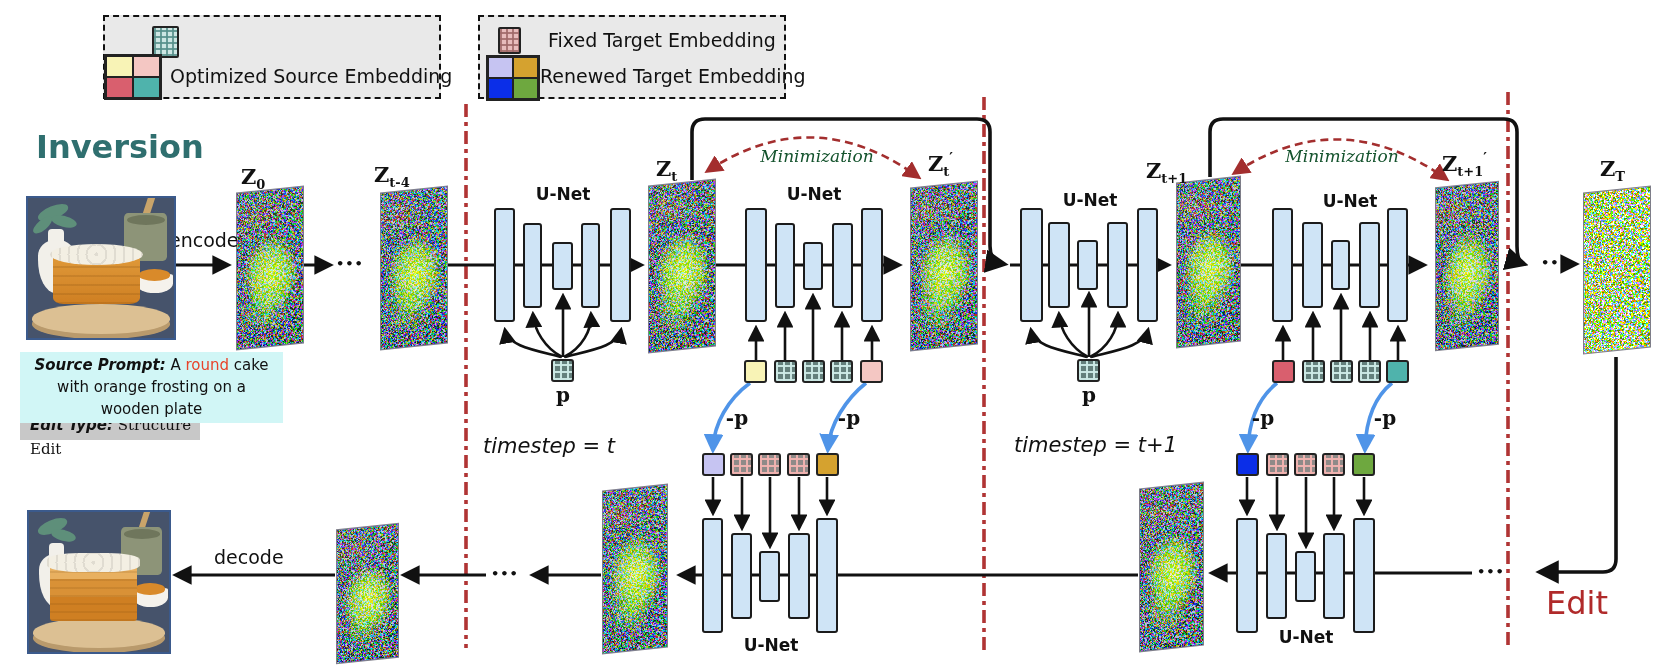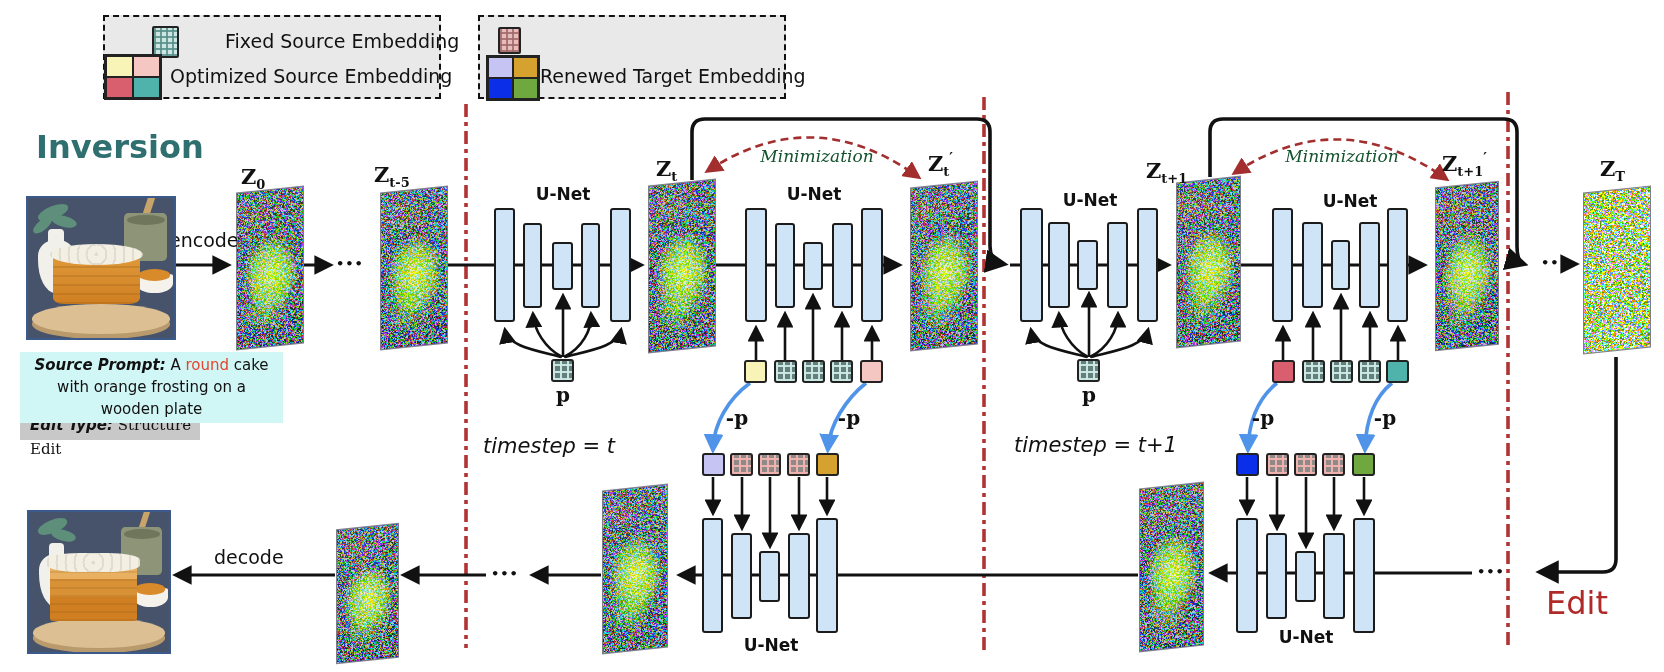--- a/index.html
+++ b/index.html
@@ -192,33 +192,33 @@
     <g stroke="#4f94e8" stroke-width="3.6" fill="none">
       <path d="M750 383 C728 399 714 424 713 448" marker-end="url(#abl)"></path>
       <path d="M866 383 C846 399 830 424 828 448" marker-end="url(#abl)"></path>
       <path d="M1277 383 C1257 399 1249 424 1248 448" marker-end="url(#abl)"></path>
       <path d="M1392 383 C1372 399 1366 424 1365 448" marker-end="url(#abl)"></path>
     </g>
   </svg>
 
   <div class="legendbox" style="left:103px;top:15px;width:334px;height:80px"></div>
   <div class="sq lg-src" style="left:152px;top:26px;width:27px;height:32px;border-radius:2px"></div>
-  <span class="legtext" style="left:225px;top:30px">Fixed Source Embedding</span>
   <div class="abs" style="left:104px;top:54px;z-index:4">
     <div style="display:grid;grid-template-columns:27px 27px;grid-template-rows:21px 21px;border:2px solid #222">
       <div class="c-yellow" style="border:1px solid #222"></div>
       <div class="c-pink" style="border:1px solid #222"></div>
       <div class="c-red" style="border:1px solid #222"></div>
       <div class="c-teal" style="border:1px solid #222"></div>
     </div>
   </div>
   <span class="legtext" style="left:170px;top:65px">Optimized Source Embedding</span>
 
   <div class="legendbox" style="left:478px;top:15px;width:304px;height:80px"></div>
   <div class="sq lg-tgt" style="left:498px;top:27px;width:23px;height:27px;border-radius:2px"></div>
+  <span class="legtext" style="left:548px;top:29px">Fixed Target Embedding</span>
   <div class="abs" style="left:486px;top:55px;z-index:4">
     <div style="display:grid;grid-template-columns:25px 25px;grid-template-rows:21px 21px;border:2px solid #222">
       <div class="c-lav" style="border:1px solid #222"></div>
       <div class="c-gold" style="border:1px solid #222"></div>
       <div class="c-blue" style="border:1px solid #222"></div>
       <div class="c-green" style="border:1px solid #222"></div>
     </div>
   </div>
   <span class="legtext" style="left:540px;top:65px">Renewed Target Embedding</span>
 
@@ -402,21 +402,21 @@
             <feFuncG type="discrete" tableValues="0.1 0.9 0.3 1 0.2 0.8"></feFuncG>
             <feFuncB type="discrete" tableValues="0.9 0.1 1 0 0.7 0.2"></feFuncB>
             <feFuncA type="linear" slope="0" intercept="1"></feFuncA>
           </feComponentTransfer>
         </filter>
         <rect width="100%" height="100%" filter="url(#nzf9)"></rect>
       </svg>
     </div>
 
   <span class="zl" style="left:241px;top:164px"><span>Z</span><sub>0</sub></span>
-  <span class="zl" style="left:374px;top:162px"><span>Z</span><sub>t-5</sub></span>
+  <span class="zl" style="left:374px;top:162px"><span>Z</span><sub>t-4</sub></span>
   <span class="zl" style="left:656px;top:156px"><span>Z</span><sub>t</sub></span>
   <span class="zl" style="left:928px;top:150px"><span>Z</span><sub>t</sub><sup>′</sup></span>
   <span class="zl" style="left:1146px;top:158px"><span>Z</span><sub>t+1</sub></span>
   <span class="zl" style="left:1442px;top:150px"><span>Z</span><sub>t+1</sub><sup>′</sup></span>
   <span class="zl" style="left:1600px;top:156px"><span>Z</span><sub>T</sub></span>
 
   <i class="bar" style="left:494px;top:208px;width:21px;height:114px"></i>
   <i class="bar" style="left:523px;top:223px;width:19px;height:85px"></i>
   <i class="bar" style="left:552px;top:242px;width:21px;height:48px"></i>
   <i class="bar" style="left:581px;top:223px;width:19px;height:85px"></i>

